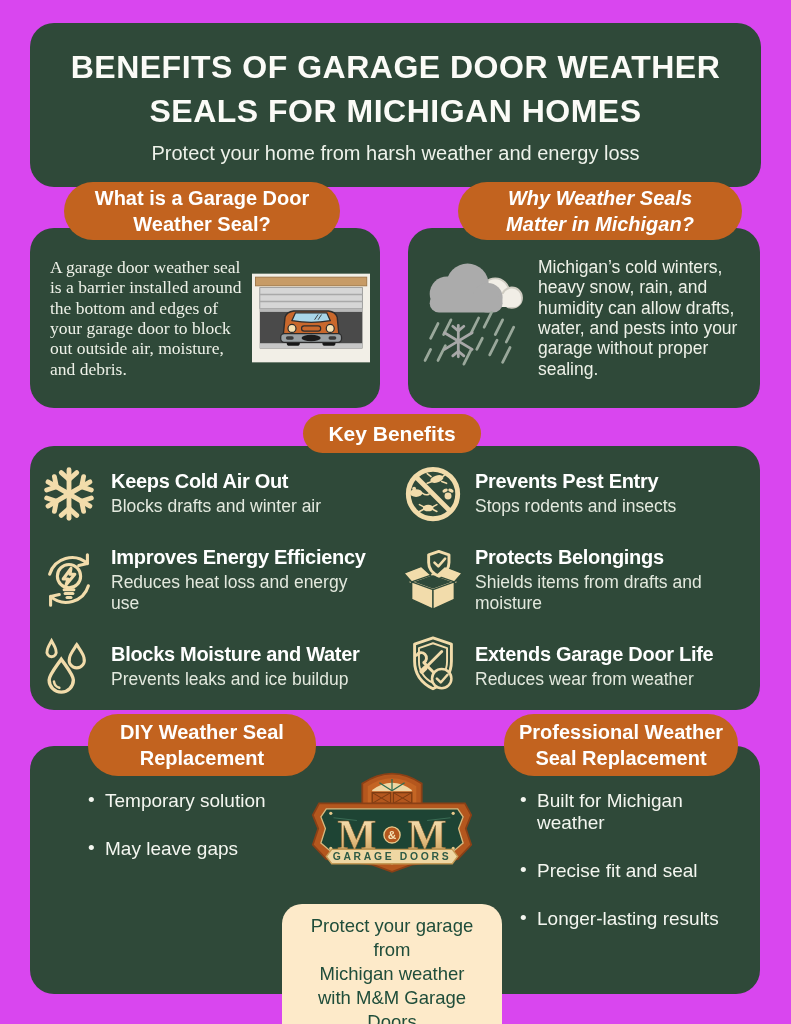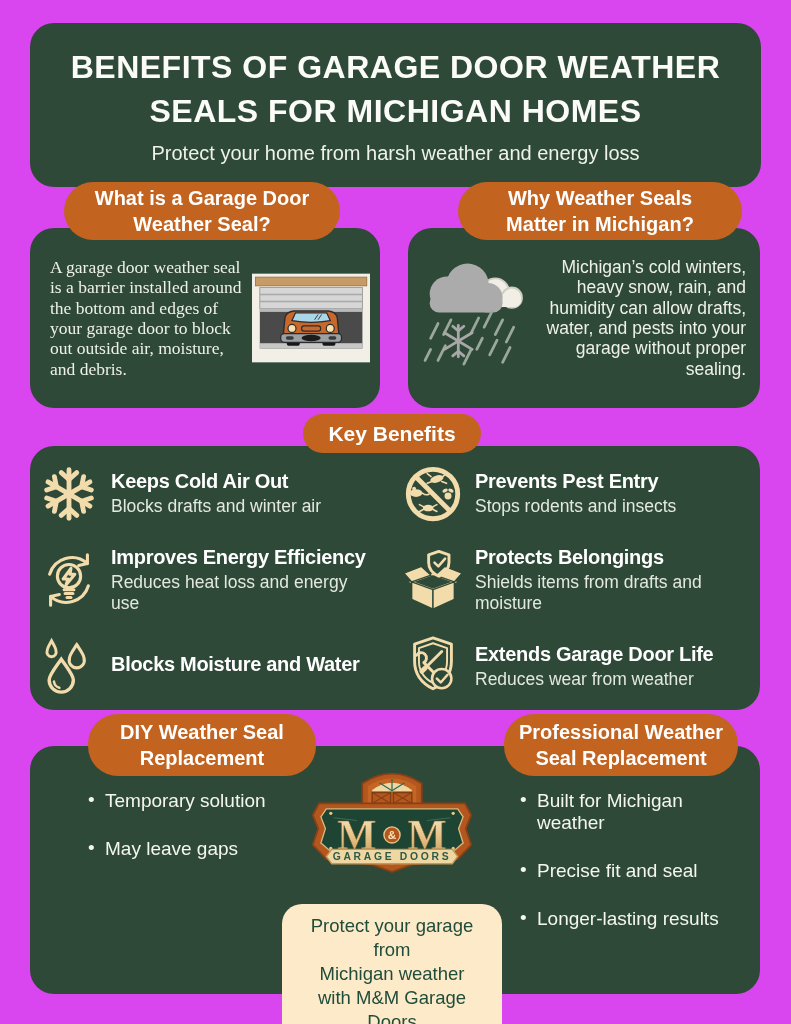--- a/index.html
+++ b/index.html
@@ -7,29 +7,29 @@
         font-family:"Liberation Sans",sans-serif;}
   .card{position:absolute;background:#2f4939;border-radius:24px;box-sizing:border-box;}
   .pill{position:absolute;background:#c2631f;color:#fff;font-weight:bold;border-radius:30px;
         display:flex;align-items:center;justify-content:center;text-align:center;
         box-sizing:border-box;line-height:1.3;z-index:5;}
   
   .header-card{left:30px;top:23px;width:731px;height:164px;text-align:center;color:#fbfbf7;}
   .title{font-size:32px;font-weight:bold;letter-spacing:.5px;line-height:1.38;margin-top:22px;}
   .subtitle{font-size:20px;margin-top:9px;color:#eef2ea;font-weight:normal;}
   .pill-what{left:64px;top:182px;width:276px;height:58px;font-size:20px;padding:6px 20px;}
-  .pill-why{left:458px;top:182px;width:284px;height:58px;font-size:20px;padding:12px 20px;}
+  .pill-why{left:458px;top:182px;width:284px;height:58px;font-size:20px;padding:12px 20px;font-style:italic;}
   
   .card-what{left:30px;top:228px;width:350px;height:180px;display:flex;align-items:center;
              padding:12px 10px 12px 20px;gap:6px;font-family:Liberation Serif, serif;}
   .card-why{left:408px;top:228px;width:352px;height:180px;display:flex;align-items:center;
             padding:12px 14px 12px 6px;gap:4px;}
   .body-text{font-size:17.5px;line-height:1.17;color:#eef1e8;}
   .card-what .body-text{width:202px;}
-  .card-why .body-text{flex:1;text-align:right;}
+  .card-why .body-text{flex:1;text-align:left;}
   .pill-key{left:303px;top:414px;width:178px;height:39px;font-size:21px;}
   
   .card-benefits{left:30px;top:446px;width:730px;height:264px;display:grid;
                  grid-template-columns:1fr 1fr;column-gap:10px;row-gap:20px;
                  padding:16px 4px 12px 8px;align-items:center;}
   .benefit{display:flex;align-items:center;gap:11px;}
   .benefit svg{flex:none;}
   .benefit h3{margin:0 0 3px;font-size:20px;letter-spacing:-.3px;color:#fff;}
   .benefit p{margin:0;font-size:17.5px;line-height:1.2;color:#e3e9de;max-width:268px;}
   
@@ -225,20 +225,21 @@
       <svg width="62" height="62" viewBox="0 0 64 64">
         <g fill="none" stroke="#f2dcab" stroke-linecap="round">
           <path stroke-width="3" d="M14,6 C16.5,10.5 18.5,13.5 18.5,16 A4.8,4.8 0 1 1 9.5,16 C9.5,13.5 11.5,10.5 14,6 Z"></path>
           <path stroke-width="3.2" d="M40,10 C44,16 47.5,20.5 47.5,24 A7.8,7.8 0 1 1 32.5,24 C32.5,20.5 36,16 40,10 Z"></path>
           <path stroke-width="3.5" d="M24,25 C31,35 36.5,41.5 36.5,46.5 A12.3,12.3 0 1 1 11.5,46.5 C11.5,41.5 17,35 24,25 Z"></path>
           <path stroke-width="2.6" d="M16.5,48 A7.5,7.5 0 0 0 22,54.5"></path>
         </g>
       </svg>
       <div>
         <h3>Blocks Moisture and Water</h3>
+        <p>Prevents leaks and ice buildup</p>
       </div>
     </div>
 
     <div class="benefit">
       <svg width="62" height="62" viewBox="0 0 64 64">
         <g fill="none" stroke="#f2dcab" stroke-linecap="round" stroke-linejoin="round">
           <path stroke-width="3" d="M32,3 L51,9.5 V27 c0,14 -8,23 -19,28.5 C21,50 13,41 13,27 V9.5 Z"></path>
           <path stroke-width="2" d="M32,8.5 L46.5,13.5 V27 c0,11 -6,18 -14.5,22.5 C23.5,45 17.5,38 17.5,27 V13.5 Z"></path>
           <path stroke-width="3" d="M15,21 a5.5,5.5 0 1 1 7.5,7.5 l11,11"></path>
           <path stroke-width="3" d="M41,17 L25,33"></path>

